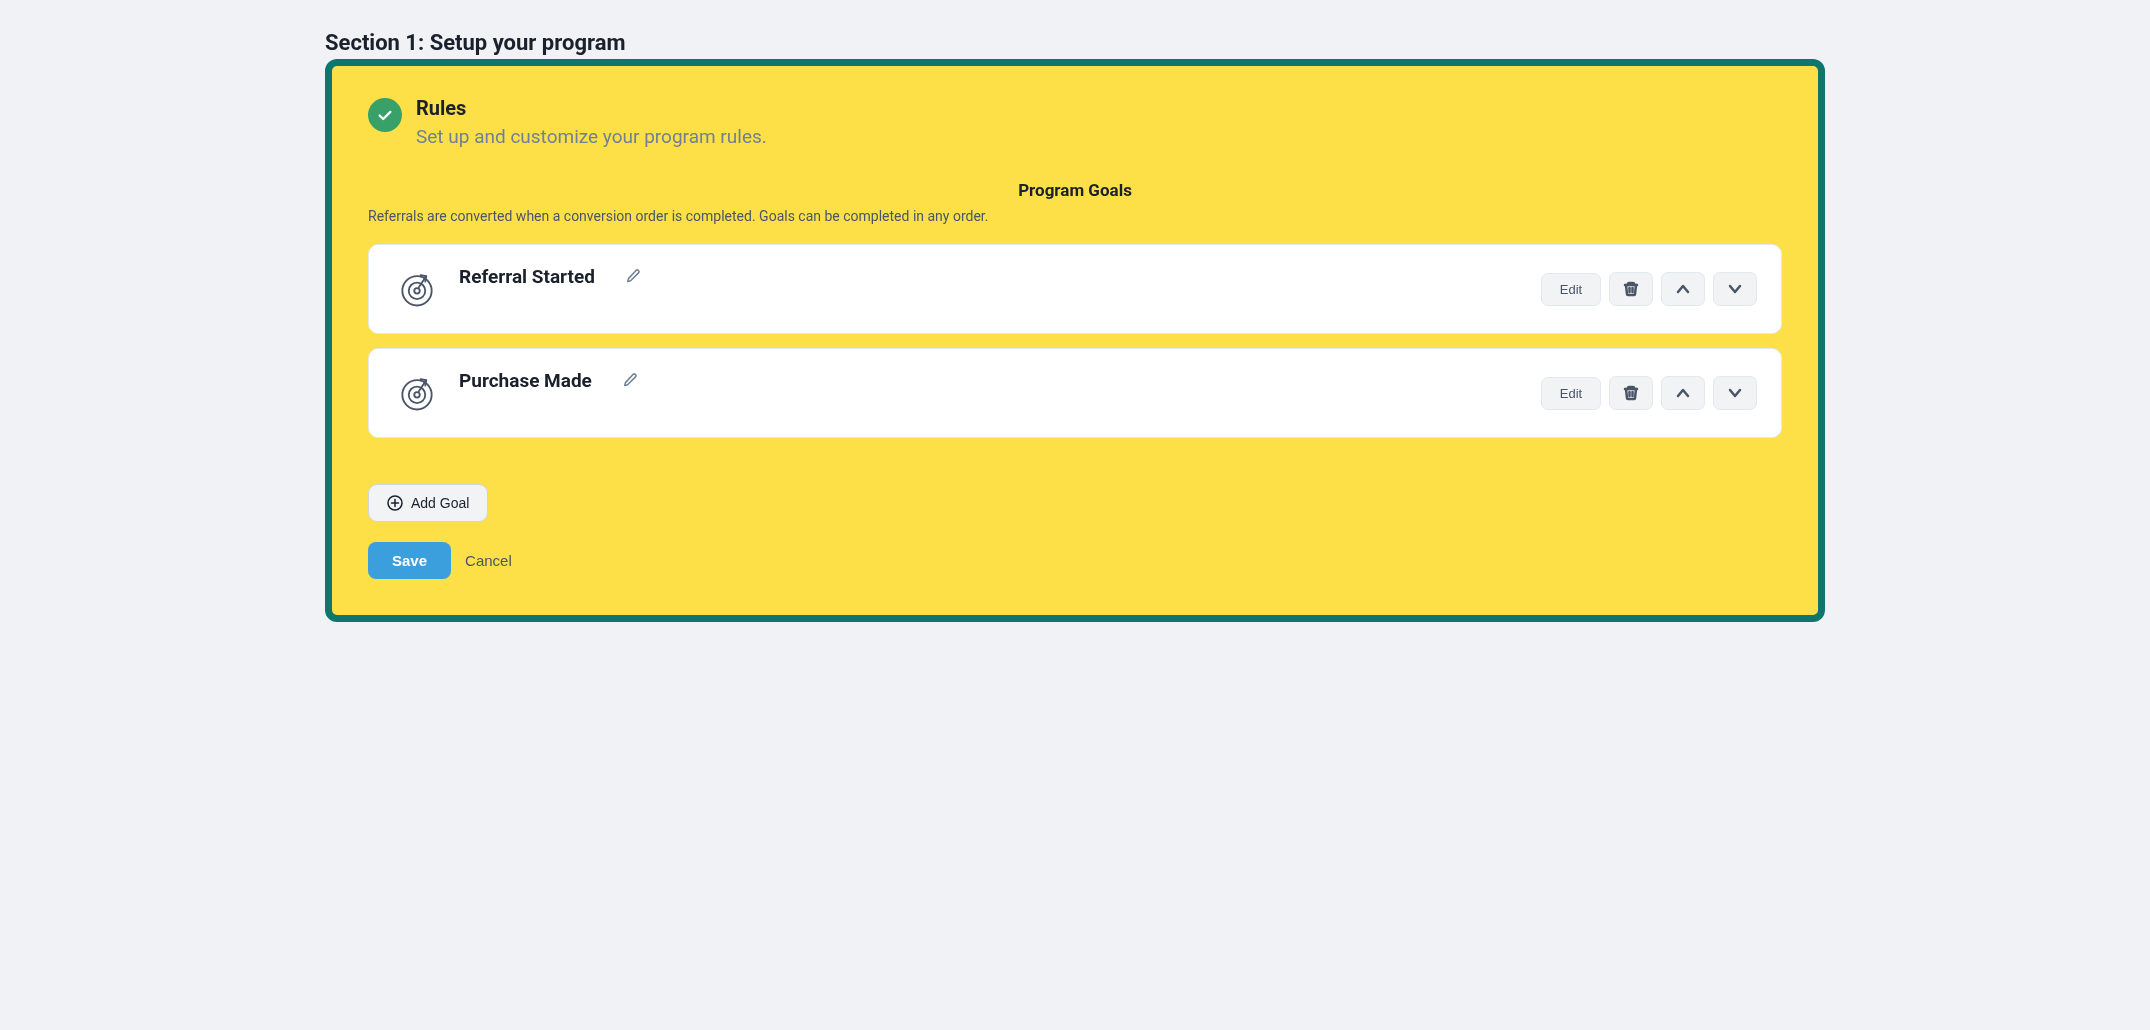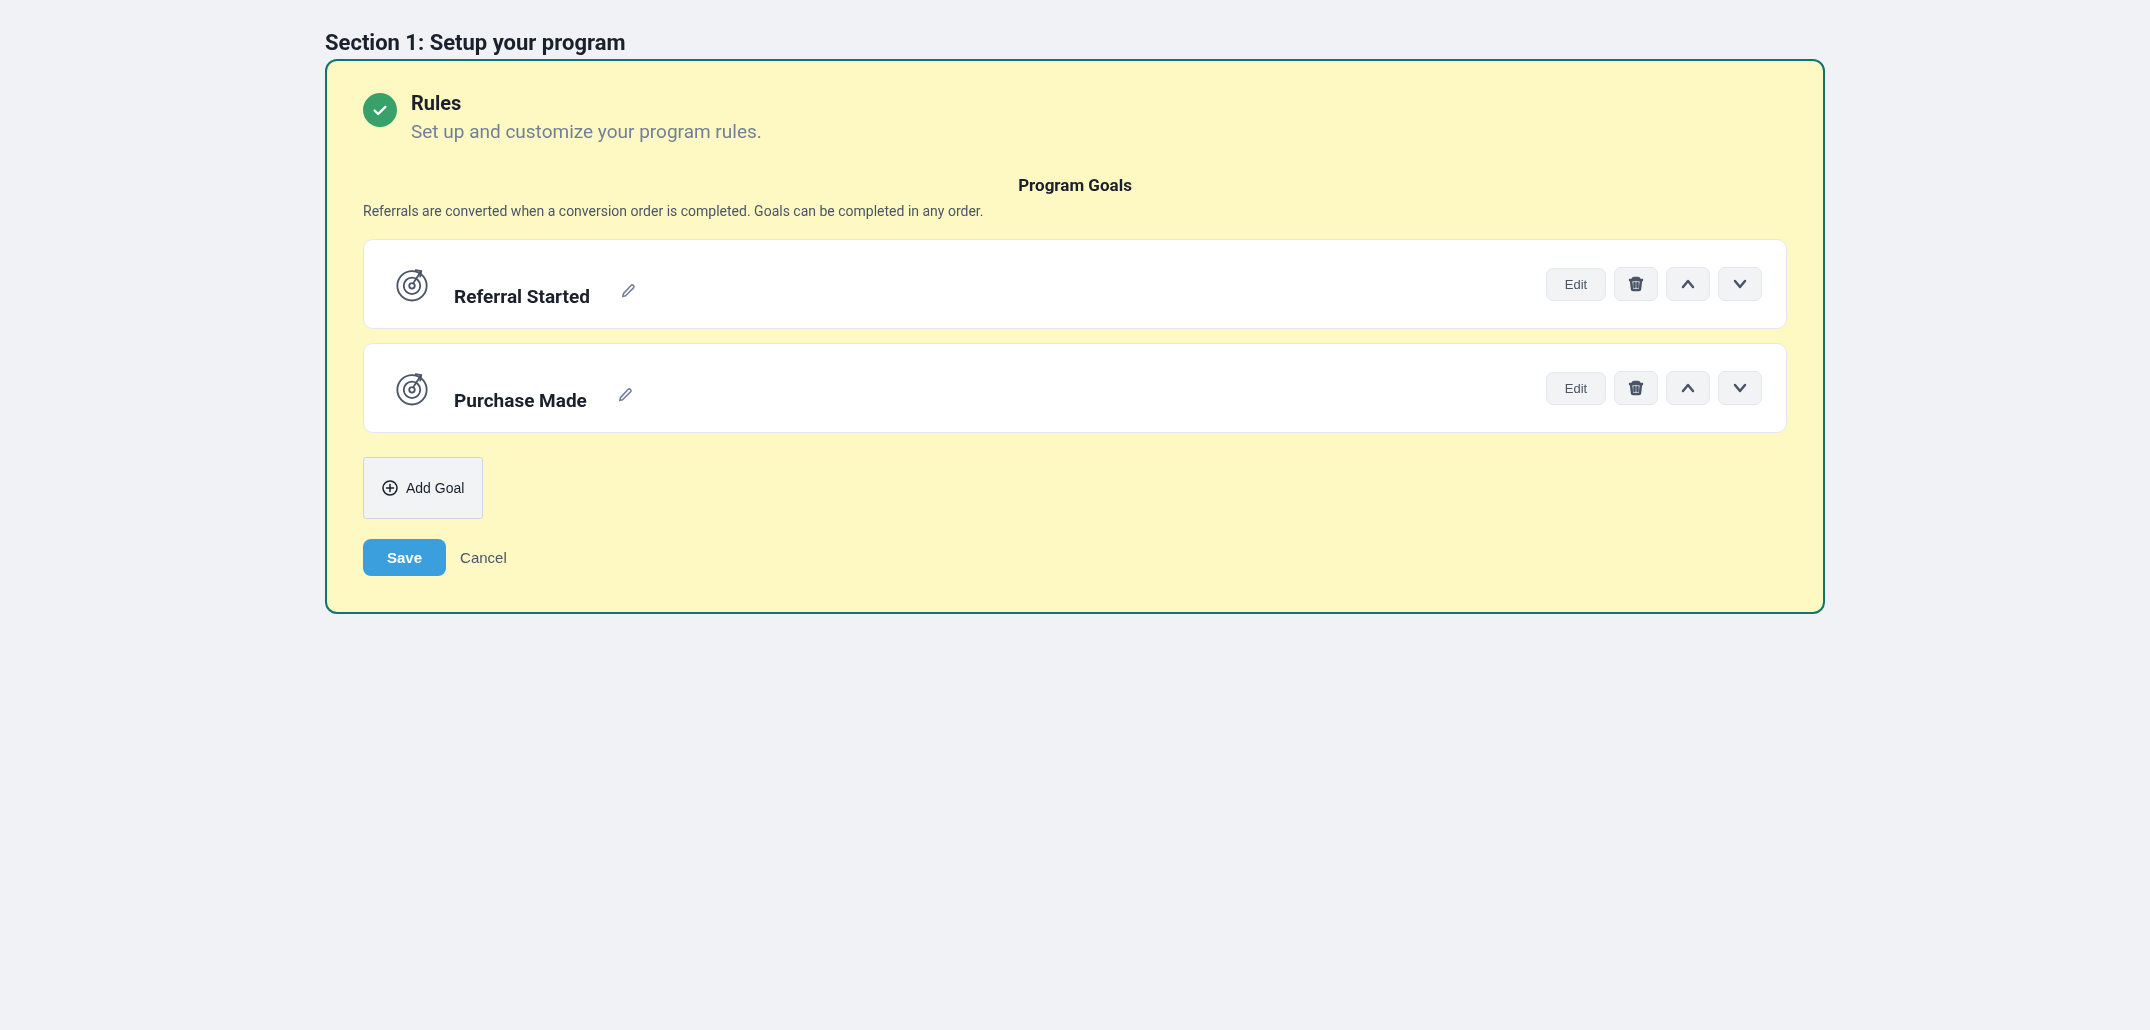--- a/index.html
+++ b/index.html
@@ -16,23 +16,23 @@
       width: 100%;
       max-width: 1500px;
     }
     .section-title {
       font-size: 22px;
       font-weight: 700;
       color: #1a202c;
       margin-bottom: 4px;
     }
     .card {
-      background: #fef9c3;
+      background: #fde047;
       border-radius: 12px;
-      border: 2px solid #0f766e;
+      border: 7px solid #0f766e;
       padding: 30px 36px 36px;
     }
     .rules-header {
       display: flex;
       align-items: flex-start;
       gap: 14px;
       margin-bottom: 32px;
     }
     .check-icon {
       width: 34px;
@@ -79,21 +79,21 @@
       border: 1px solid #e2e8f0;
       border-radius: 10px;
       padding: 20px 24px;
       display: flex;
       align-items: center;
       justify-content: space-between;
       margin-bottom: 14px;
     }
     .goal-left {
       display: flex;
-      align-items: flex-end;
+      align-items: flex-start;
       gap: 18px;
     }
     .goal-icon {
       width: 48px;
       height: 48px;
       display: flex;
       align-items: center;
       justify-content: center;
       color: #4a5568;
     }
@@ -147,29 +147,30 @@
     }
     .footer-actions {
       display: flex;
       align-items: center;
       gap: 16px;
       margin-top: 24px;
     }
     .add-goal-btn {
       background: #f1f3f5;
       border: 1px solid #d1d5db;
-      border-radius: 3px;
-      padding: 22px 18px;
+      border-radius: 9px;
+      padding: 10px 18px;
       font-size: 14px;
       font-weight: 500;
       color: #1a202c;
       cursor: pointer;
       display: flex;
       align-items: center;
       gap: 8px;
+      margin-top: 22px;
     }
     .add-goal-btn svg {
       width: 16px;
       height: 16px;
       fill: #1a202c;
     }
     .save-btn {
       background: #3b9edd;
       color: #ffffff;
       border: none;

